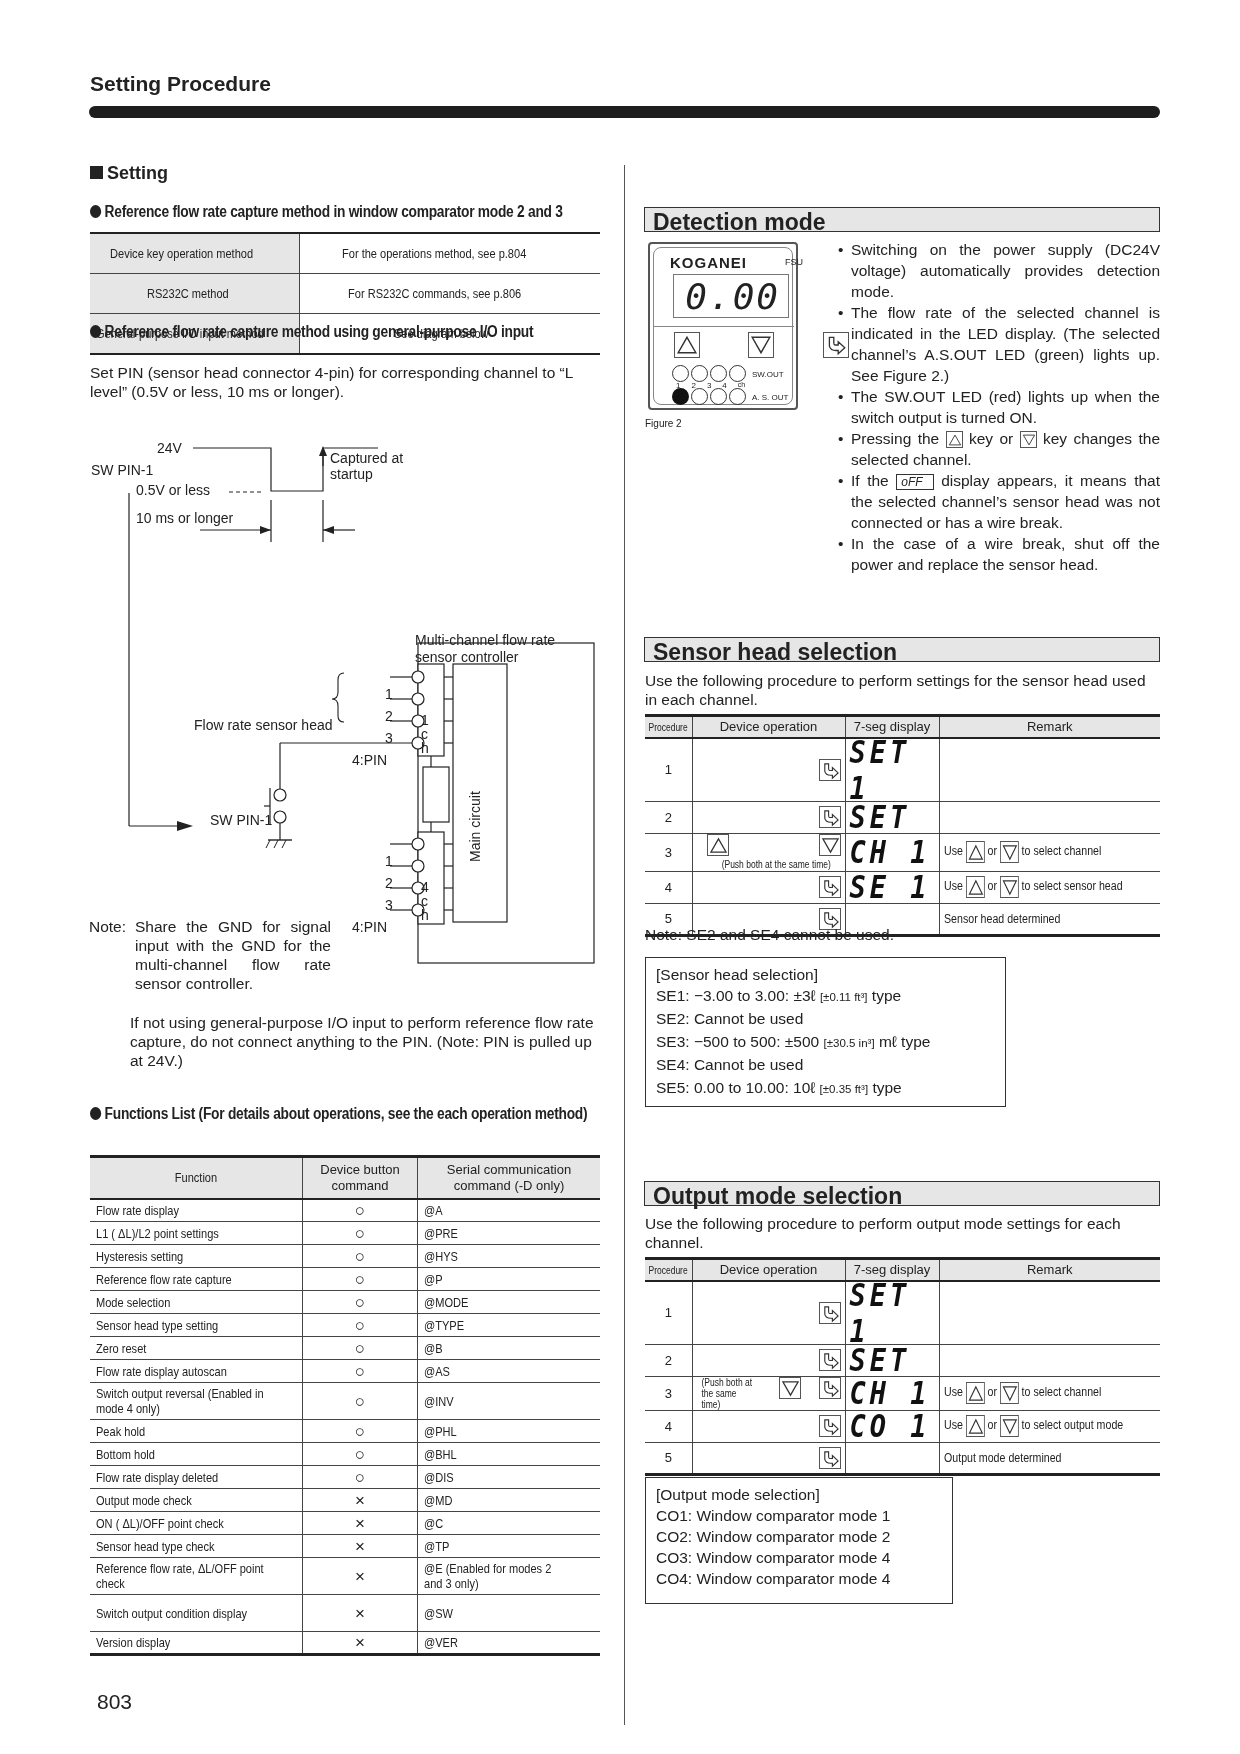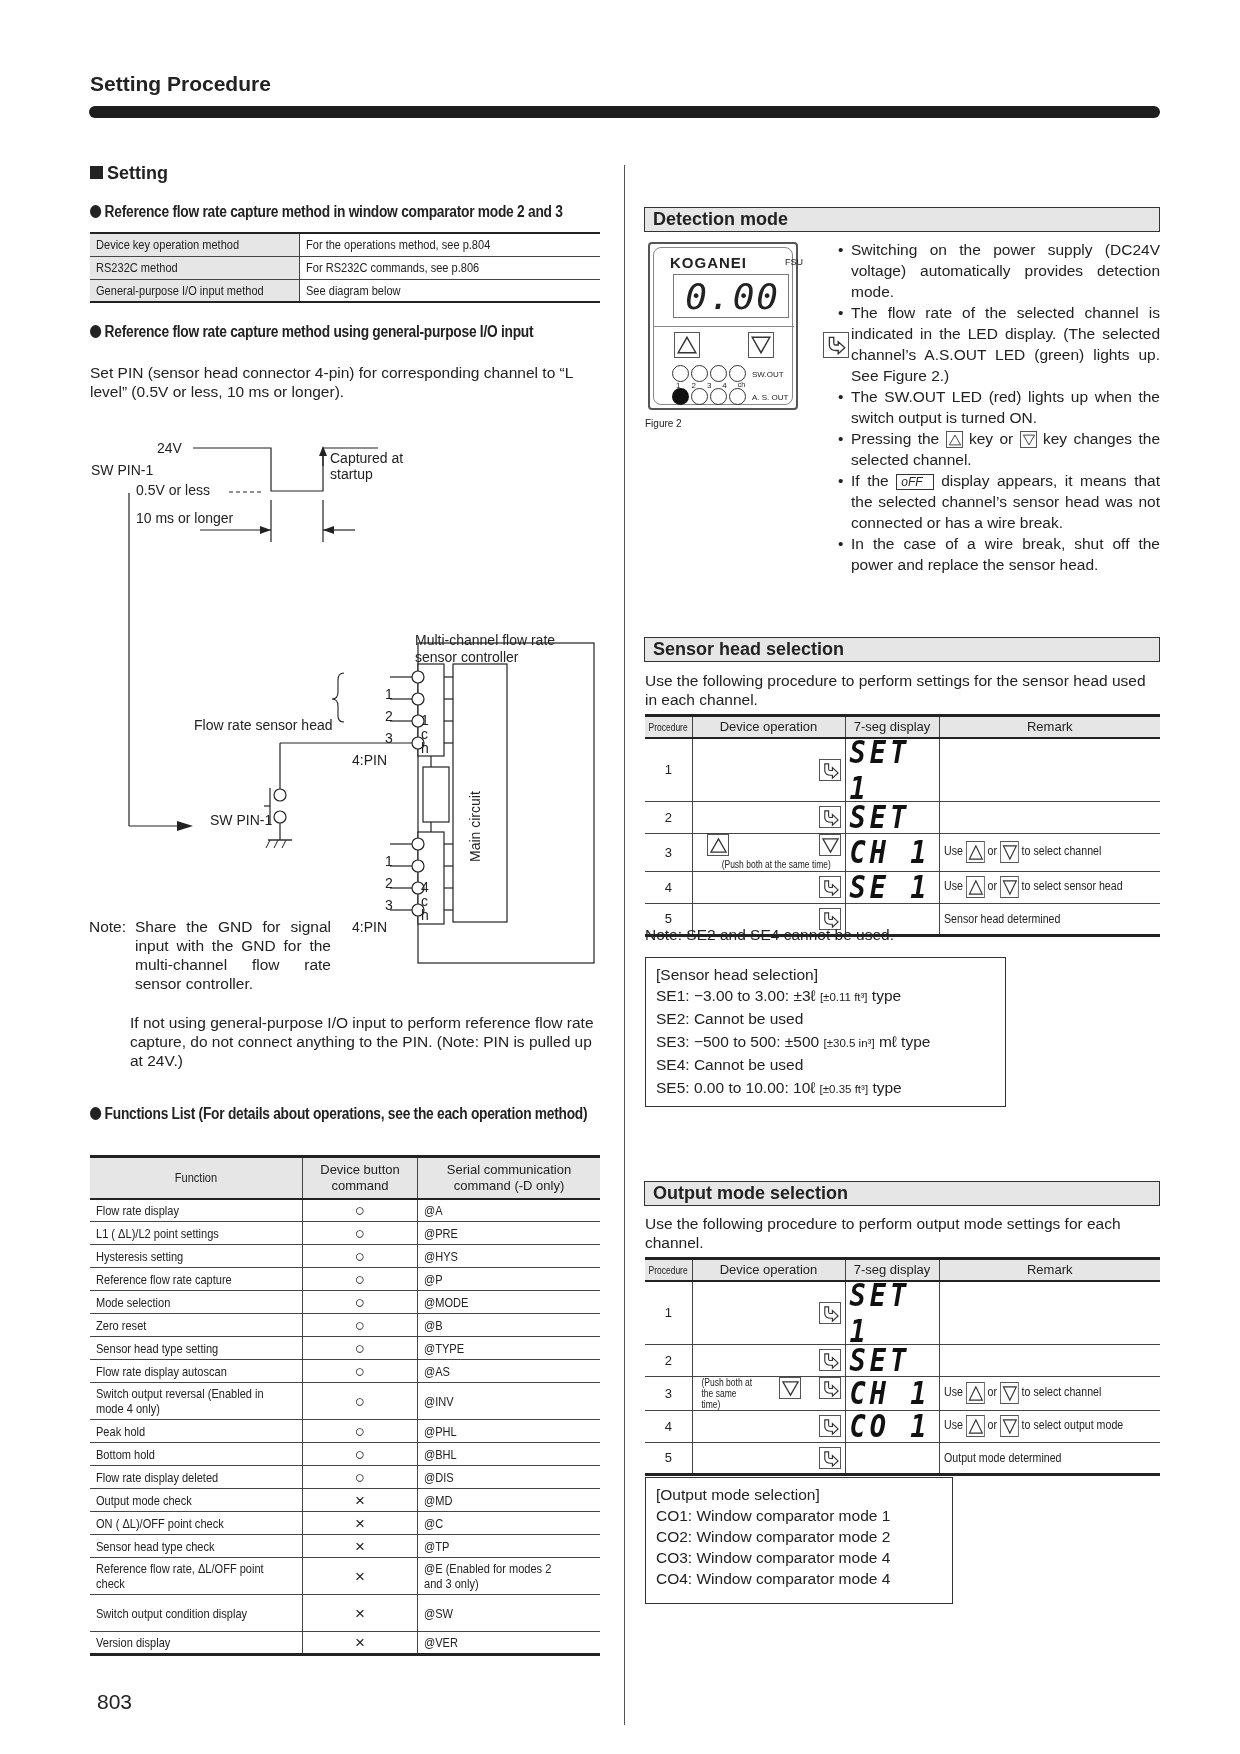--- a/index.html
+++ b/index.html
@@ -7,34 +7,34 @@
   .abs { position: absolute; }
   .page-title { left: 90px; top: 72px; font-size: 21px; font-weight: bold; color: #222; }
   .title-bar { left: 89px; top: 106px; width: 1071px; height: 12px; background: #1e1e1e; border-radius: 6px; }
   .vdivider { left: 624px; top: 165px; width: 1px; height: 1560px; background: #555; }
   .sec-head { font-size: 18px; font-weight: bold; }
   .sec-head .sq { display: inline-block; width: 13px; height: 13px; background: #222; margin-right: 4px; }
   .bullet-head { font-size: 16px; font-weight: bold; letter-spacing: -0.3px; transform: scaleX(0.86); transform-origin: left; white-space: nowrap; }
   .bullet-head .dot { display: inline-block; width: 13px; height: 13px; border-radius: 50%; background: #222; margin-right: 4px; vertical-align: -1px; }
   table { border-collapse: collapse; }
   .mtable { width: 510px; border-top: 2px solid #222; border-bottom: 2px solid #222; font-size: 13px; }
-  .mtable td { border-top: 1px solid #444; height: 23px; padding: 3px 6px; }
+  .mtable td { border-top: 1px solid #444; height: 23px; padding: 12px 6px; text-align: center; }
   .mtable tr:first-child td { border-top: none; }
   .mtable td.k { background: #e6e6e6; width: 196px; border-right: 1px solid #444; }
   .narrow { display: inline-block; transform: scaleX(0.85); transform-origin: left; white-space: nowrap; }
   .body-text { font-size: 15.5px; line-height: 19px; }
   .diag-label { font-size: 14px; white-space: nowrap; }
   .ftable { width: 510px; border-top: 3px solid #222; border-bottom: 3px solid #222; font-size: 13px; }
   .ftable th { background: #e6e6e6; font-weight: normal; border-bottom: 2px solid #222; height: 42px; line-height: 16px; }
   .ftable th + th, .ftable td + td { border-left: 1px solid #444; }
   .ftable td { border-top: 1px solid #444; padding: 1px 6px; line-height: 15px; }
   .ftable tr.r1 td { height: 23px; }
   .ftable tr.r2 td { height: 37px; }
   .ftable td.c { text-align: center; font-size: 17px; }
-  .box-head { border: 1px solid #333; background: #e6e6e6; font-size: 18px; font-weight: bold; padding: 1px 8px; height: 25px; }
+  .box-head { border: 1px solid #333; background: #e6e6e6; font-size: 23px; font-weight: bold; padding: 1px 8px; height: 25px; }
   .ptable { width: 515px; border-top: 3px solid #222; border-bottom: 3px solid #222; font-size: 13px; }
   .ptable th { background: #e6e6e6; font-weight: normal; border-bottom: 2px solid #222; height: 22px; }
   .ptable th + th, .ptable td + td { border-left: 1px solid #444; }
   .ptable td { border-top: 1px solid #444; height: 32px; padding: 0 4px; }
   .ptable td.num { text-align: center; width: 47px; }
   .ptable td.op { width: 153px; text-align: right; }
   .ptable td.seg { width: 94px; }
   .keybtn { display: inline-block; width: 22px; height: 22px; border: 1.5px solid #555; vertical-align: middle; background: #fff; position: relative; }
   .keybtn svg { position: absolute; left: 1px; top: 1px; }
   .seg7 { font-family: "DejaVu Sans Mono", monospace; font-style: italic; font-weight: bold; font-size: 27px; letter-spacing: 4px; color: #111; transform: scaleY(1.15); display: inline-block; }
@@ -242,28 +242,28 @@
         <td><span class="narrow" style="white-space:normal;width:200px">Reference flow rate capture</span></td>
         <td class="c">○</td>
         <td><span class="narrow" style="white-space:normal;width:170px">@P</span></td>
       </tr>
       <tr class="r1">
         <td><span class="narrow" style="white-space:normal;width:200px">Mode selection</span></td>
         <td class="c">○</td>
         <td><span class="narrow" style="white-space:normal;width:170px">@MODE</span></td>
       </tr>
       <tr class="r1">
+        <td><span class="narrow" style="white-space:normal;width:200px">Sensor head type setting</span></td>
+        <td class="c">○</td>
+        <td><span class="narrow" style="white-space:normal;width:170px">@TYPE</span></td>
+      </tr>
+      <tr class="r1">
         <td><span class="narrow" style="white-space:normal;width:200px">Zero reset</span></td>
         <td class="c">○</td>
         <td><span class="narrow" style="white-space:normal;width:170px">@B</span></td>
-      </tr>
-      <tr class="r1">
-        <td><span class="narrow" style="white-space:normal;width:200px">Sensor head type setting</span></td>
-        <td class="c">○</td>
-        <td><span class="narrow" style="white-space:normal;width:170px">@TYPE</span></td>
       </tr>
       <tr class="r1">
         <td><span class="narrow" style="white-space:normal;width:200px">Flow rate display autoscan</span></td>
         <td class="c">○</td>
         <td><span class="narrow" style="white-space:normal;width:170px">@AS</span></td>
       </tr>
       <tr class="r2">
         <td><span class="narrow" style="white-space:normal;width:200px">Switch output reversal (Enabled in mode 4 only)</span></td>
         <td class="c">○</td>
         <td><span class="narrow" style="white-space:normal;width:170px">@INV</span></td>

